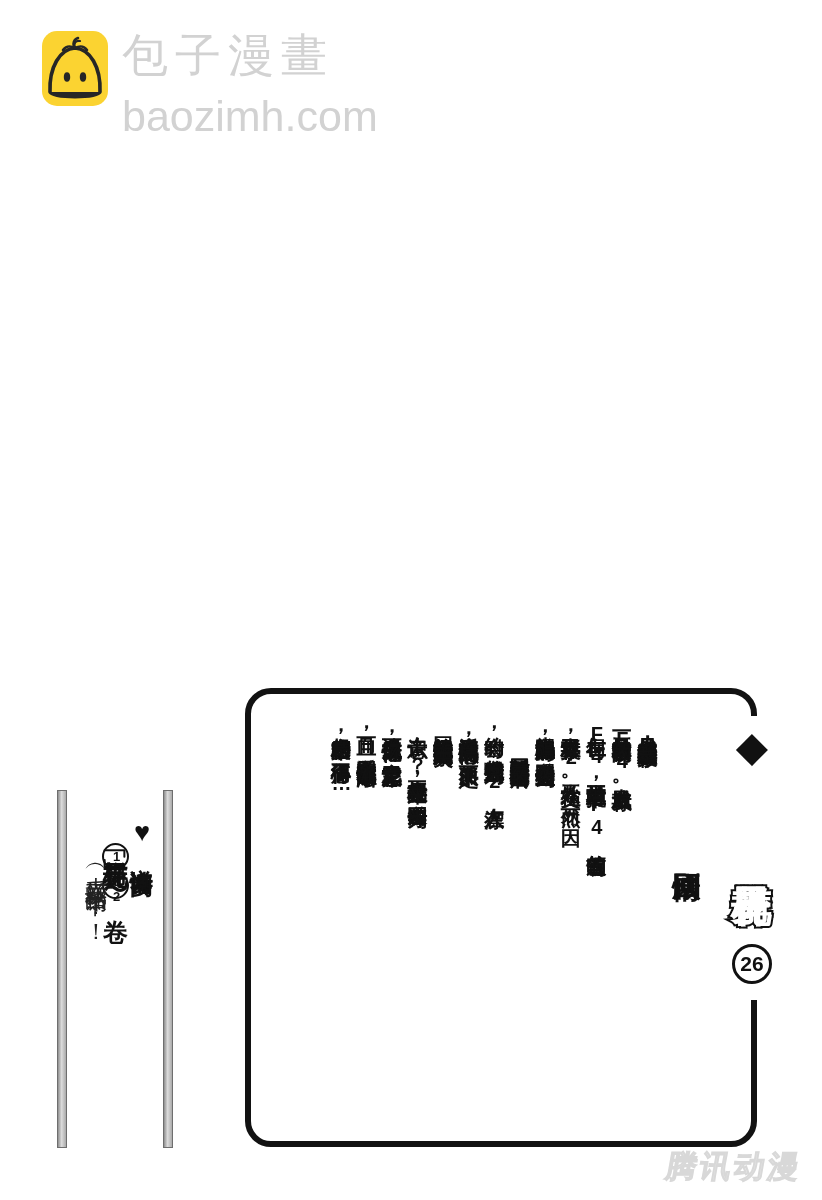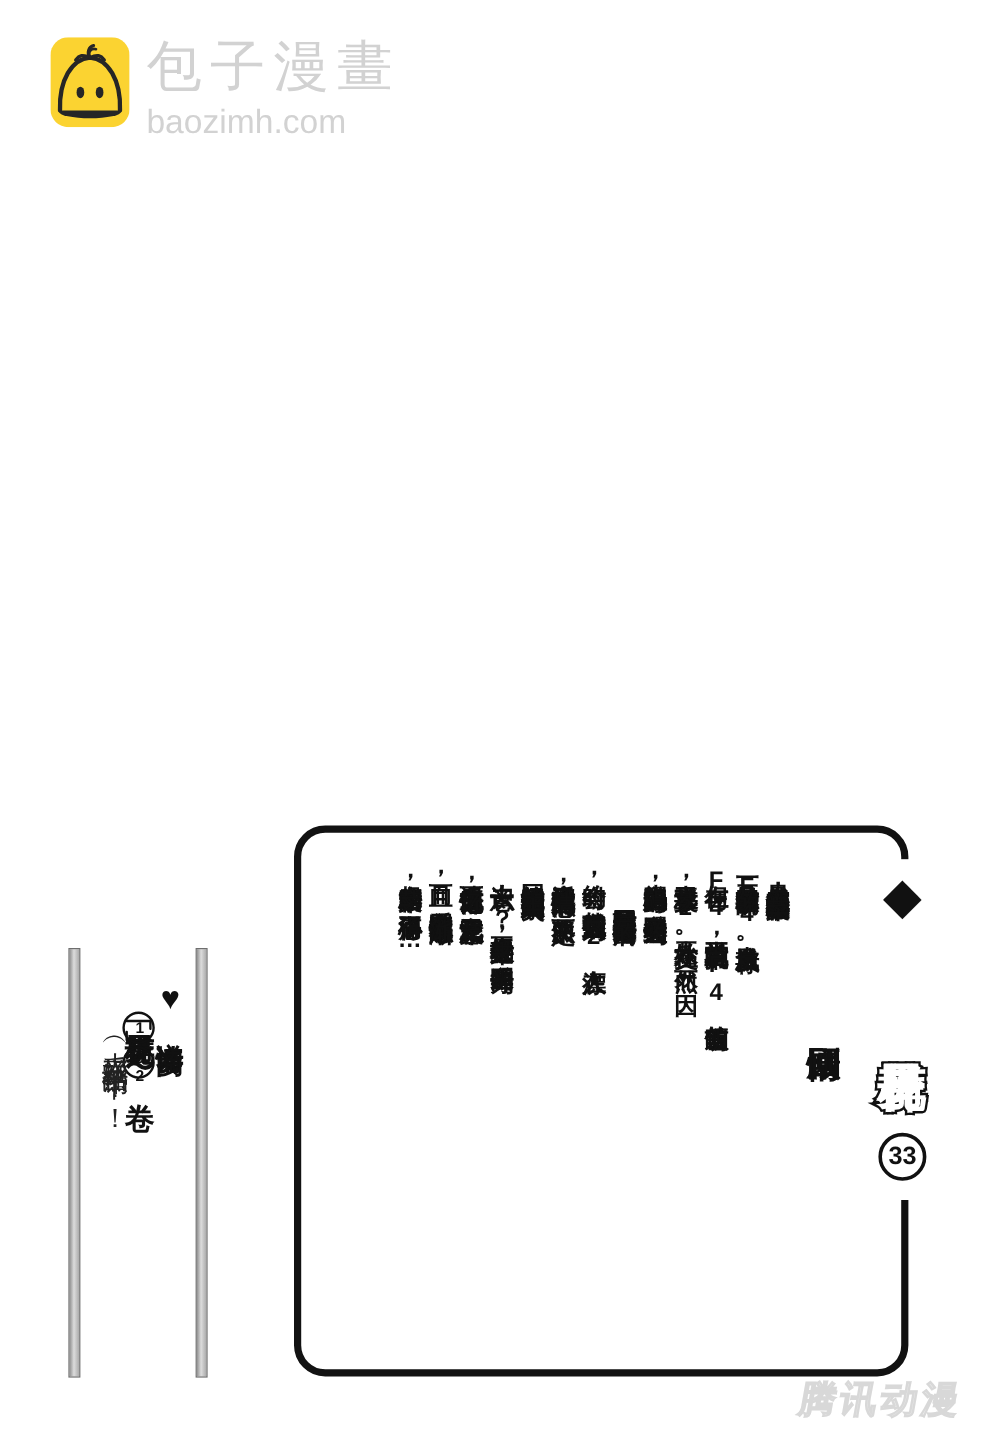--- a/index.html
+++ b/index.html
@@ -6,21 +6,21 @@
   .page{
     position:relative;width:822px;height:1200px;background:#ffffff;
     margin:0 auto;overflow:hidden;
     font-family:"Liberation Sans", sans-serif;color:#111;
   }
   
   .logo{position:absolute;left:42px;top:31px;display:flex;align-items:flex-start;}
   .logo-icon{width:66px;height:75px;display:block;}
   .logo-text{margin-left:14px;}
   .site-name{font-size:46px;line-height:48px;color:#d2d2d2;letter-spacing:7px;font-weight:500;}
-  .site-domain{font-size:28px;line-height:34px;color:#d2d2d2;margin-top:6px;}
+  .site-domain{font-size:43px;line-height:34px;color:#d2d2d2;margin-top:20px;}
   
   .vtext{writing-mode:vertical-rl;text-orientation:upright;}
   .vmixed{writing-mode:vertical-rl;text-orientation:mixed;}
   
   .bar{position:absolute;top:790px;height:356px;width:8px;
        background:linear-gradient(90deg,#8f8f8f,#dcdcdc 45%,#aaaaaa);
        border:1px solid #6e6e6e;}
   .bar-left{left:57px;}
   .bar-right{left:163px;}
   .note-col-a{position:absolute;left:126px;top:817px;font-size:23px;font-weight:600;
@@ -96,21 +96,21 @@
 
   <div class="note-col-c vmixed">（大受好评热销中）！！</div>
 
   <div class="recap-box"></div>
   <div class="gap-mask"></div>
 
   <div class="title-col">
     <span class="diamond">◆</span>
     <div class="bubble-title">花样男子</div>
     <div class="vol-circle">
-      <span>33</span>
+      <span>26</span>
     </div>
   </div>
 
   <div class="section-label vtext">剧情回顾</div>
 
   <div class="recap-text">
     <div class="col">虽然是穷人但却在豪门名校上学的牧野杉菜，</div>
     <div class="col">一开始虽然被掌管学园的F4当成欺负目标。</div>
     <div class="col">但在与F4堂堂正正的对抗中，F4的首领道明</div>
     <div class="col">寺喜欢上了杉菜，2人开始交往。然而，因</div>

